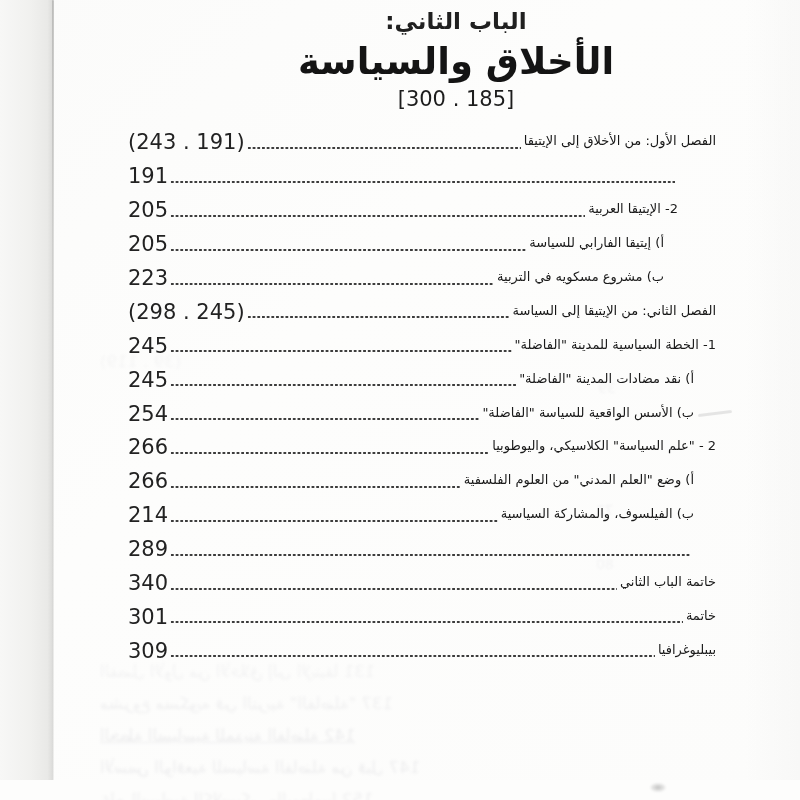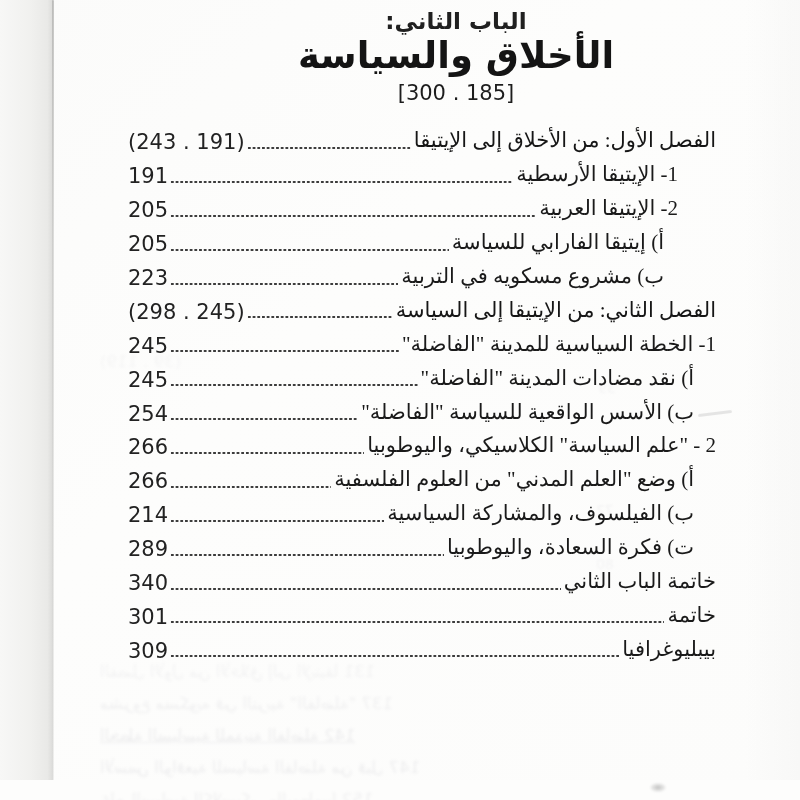--- a/index.html
+++ b/index.html
@@ -42,21 +42,21 @@
     color: #1b1b1b;
     direction: rtl;
   }
   .chapter-label {
     font-size: 23px;
     font-weight: bold;
     letter-spacing: -0.5px;
     color: #202020;
   }
   .chapter-title {
-    margin-top: 0;
+    margin-top: 6px;
     font-size: 37px;
     font-weight: bold;
     color: #141414;
     letter-spacing: -1px;
   }
   .page-range {
     margin-top: 4px;
     font-size: 21px;
     font-weight: normal;
     color: #1d1d1d;
@@ -72,24 +72,23 @@
     direction: rtl;
   }
   .toc-row {
     display: flex;
     align-items: center;
     height: 33.9px;
     direction: rtl;
     white-space: nowrap;
   }
   .toc-title {
-    font-size: 21px;
+    font-size: 13px;
     color: #1a1a1a;
     flex: 0 0 auto;
-    font-family: Liberation Serif, serif;
   }
   .lvl-chapter .toc-title   { color: #161616; }
   .lvl-chapter      { padding-right: 0; }
   .lvl-numbered-indented { padding-right: 38px; }
   .lvl-sub-indented      { padding-right: 52px; }
   .lvl-numbered-flush    { padding-right: 0; }
   .lvl-sub-flush         { padding-right: 22px; }
   .lvl-backmatter        { padding-right: 0; }
 
   .leader {
@@ -170,21 +169,20 @@
     <div class="page-range">[300 . 185]</div>
   </header>
 
   <main class="toc" id="toc">
       <div class="toc-row lvl-chapter">
         <span class="toc-title">الفصل الأول:  من الأخلاق إلى الإيتيقا</span>
         <span class="leader"></span>
         <span class="toc-page">(243 . 191)</span>
       </div>
       <div class="toc-row lvl-numbered-indented">
-        <span class="toc-title">1-  الإيتيقا الأرسطية</span>
         <span class="leader"></span>
         <span class="toc-page">191</span>
       </div>
       <div class="toc-row lvl-numbered-indented">
         <span class="toc-title">2-  الإيتيقا العربية</span>
         <span class="leader"></span>
         <span class="toc-page">205</span>
       </div>
       <div class="toc-row lvl-sub-indented">
         <span class="toc-title">أ) إيتيقا الفارابي للسياسة</span>
@@ -225,21 +223,20 @@
         <span class="toc-title">أ) وضع "العلم المدني" من العلوم الفلسفية</span>
         <span class="leader"></span>
         <span class="toc-page">266</span>
       </div>
       <div class="toc-row lvl-sub-flush">
         <span class="toc-title">ب) الفيلسوف، والمشاركة السياسية</span>
         <span class="leader"></span>
         <span class="toc-page">214</span>
       </div>
       <div class="toc-row lvl-sub-flush">
-        <span class="toc-title">ت) فكرة السعادة، واليوطوبيا</span>
         <span class="leader"></span>
         <span class="toc-page">289</span>
       </div>
       <div class="toc-row lvl-backmatter">
         <span class="toc-title">خاتمة الباب الثاني</span>
         <span class="leader"></span>
         <span class="toc-page">340</span>
       </div>
       <div class="toc-row lvl-backmatter">
         <span class="toc-title">خاتمة</span>

